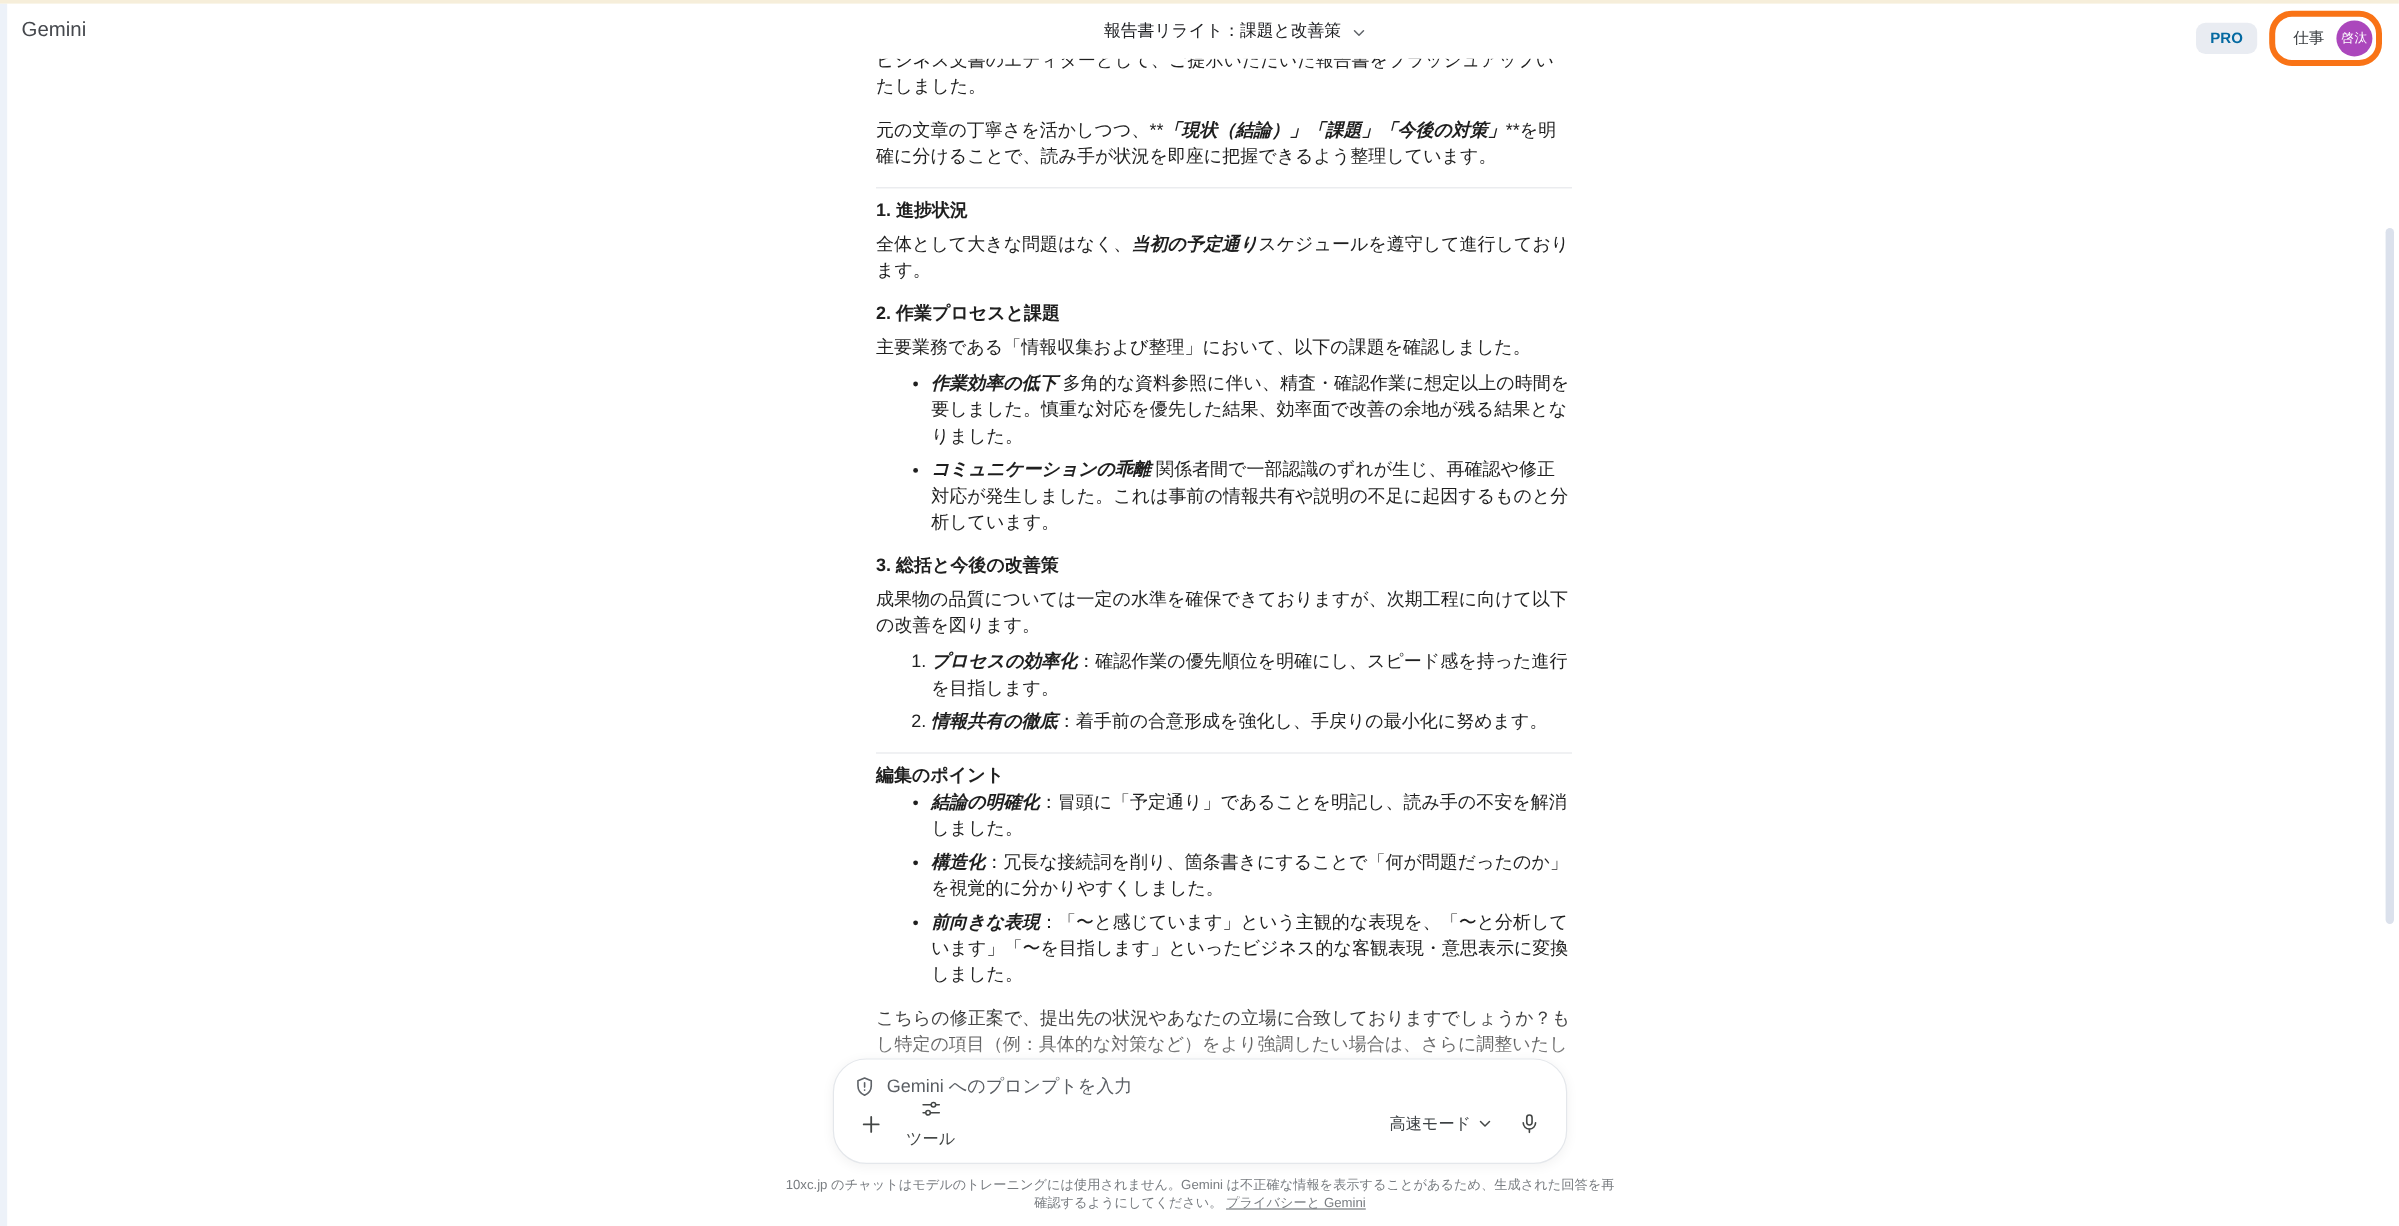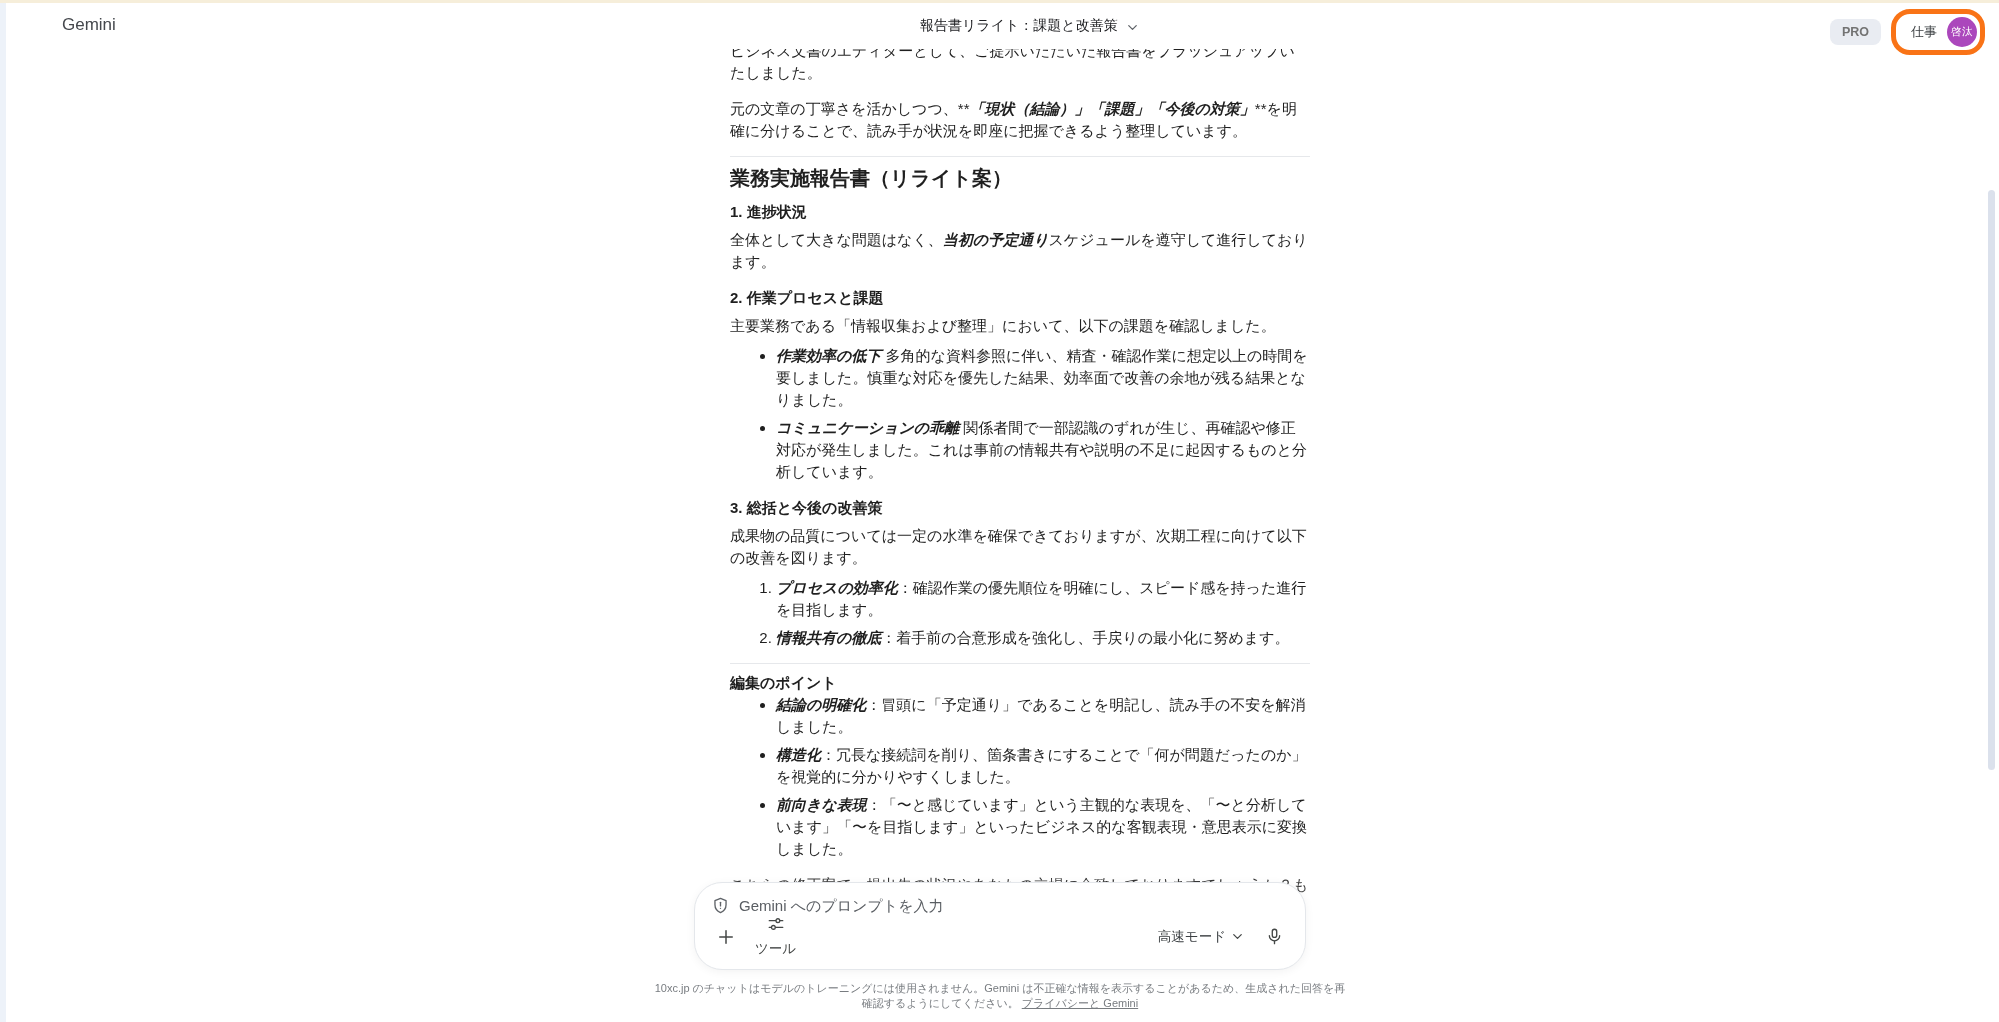--- a/index.html
+++ b/index.html
@@ -6,26 +6,26 @@
   html,body { width:1999px; height:1022px; overflow:hidden; background:#fff;
     font-family:"Liberation Sans","DejaVu Sans",sans-serif; }
   
   .top-strip { position:absolute; left:0; top:0; width:100%; height:3px; background:#f6eeda; z-index:40; }
   .left-rail { position:absolute; left:0; top:3px; bottom:0; width:6px; background:#edf2f9; z-index:35; }
   .scrollbar-thumb { position:absolute; right:4px; top:190px; width:7px; height:580px;
     border-radius:4px; background:#dbe1ec; z-index:36; }
   
   header { position:absolute; left:6px; right:0; top:3px; height:46px; background:#fff; z-index:30;
     display:flex; align-items:center; }
-  .logo { position:absolute; left:12px; top:12px; font-size:17px; font-weight:500; color:#45484d; cursor:pointer;margin-left:44px; }
+  .logo { position:absolute; left:12px; top:12px; font-size:17px; font-weight:500; color:#45484d; cursor:pointer; }
   .chat-title-wrap { position:absolute; left:908px; top:10px; display:flex; align-items:flex-end; gap:7px;
     padding:4px 6px; border-radius:8px; cursor:pointer; }
   .chat-title { font-size:14px; color:#202124; }
   .hdr-right { position:absolute; right:14px; top:6px; display:flex; align-items:center; gap:10px; }
-  .pro-badge { background:#e9ecf2; color:#737373; font-size:12.5px; font-weight:600;
+  .pro-badge { background:#e9ecf2; color:#0369a1; font-size:12.5px; font-weight:600;
     padding:6px 12px; border-radius:8px;text-align:right; }
   .account-pill { display:flex; align-items:center; gap:10px; background:#fff;
     border:5px solid #f97316; border-radius:19px; padding:3px 3px 3px 15px; cursor:pointer; }
   .account-label { font-size:13px; color:#3c4043; }
   .avatar { width:30px; height:30px; border-radius:50%; background:var(--avatar,#ab47bc); color:#fff;
     font-size:10.5px; display:flex; align-items:center; justify-content:center; letter-spacing:0.5px; }
   
   .msg { position:absolute; left:730px; top:40px; width:580px; z-index:1;
     color:#1f1f1f; font-size:15px; line-height:22px; }
   .msg p { margin:0 0 14px; }
@@ -80,21 +80,20 @@
       <span class="avatar">啓汰</span>
     </div>
   </div>
 </header>
 
 <main>
   <div class="msg" id="msg">
       <p class="clipped">ビジネス文書のエディターとして、ご提示いただいた報告書をブラッシュアップいたしました。</p>
       <p>元の文章の丁寧さを活かしつつ、**<strong>「現状（結論）」「課題」「今後の対策」</strong>**を明確に分けることで、読み手が状況を即座に把握できるよう整理しています。</p>
       <hr>
-      <h2>業務実施報告書（リライト案）</h2>
       <h3>1. 進捗状況</h3>
       <p>全体として大きな問題はなく、<strong>当初の予定通り</strong>スケジュールを遵守して進行しております。</p>
       <h3>2. 作業プロセスと課題</h3>
       <p>主要業務である「情報収集および整理」において、以下の課題を確認しました。</p>
       <ul>
         <li><strong>作業効率の低下</strong> 多角的な資料参照に伴い、精査・確認作業に想定以上の時間を要しました。慎重な対応を優先した結果、効率面で改善の余地が残る結果となりました。</li>
         <li><strong>コミュニケーションの乖離</strong> 関係者間で一部認識のずれが生じ、再確認や修正対応が発生しました。これは事前の情報共有や説明の不足に起因するものと分析しています。</li>
       </ul>
       <h3>3. 総括と今後の改善策</h3>
       <p>成果物の品質については一定の水準を確保できておりますが、次期工程に向けて以下の改善を図ります。</p>

